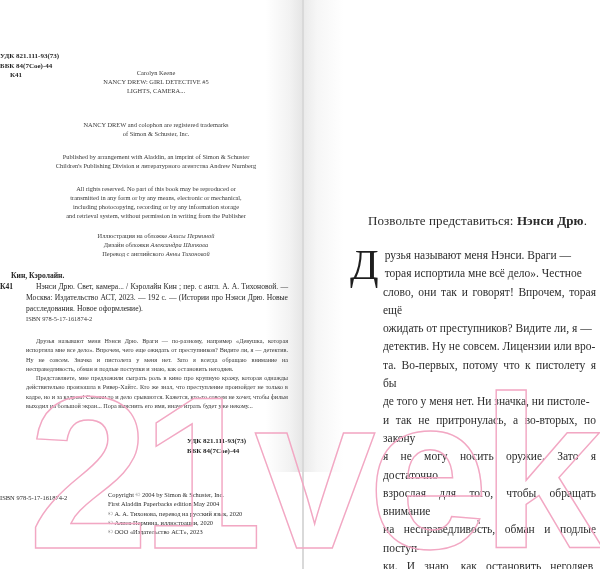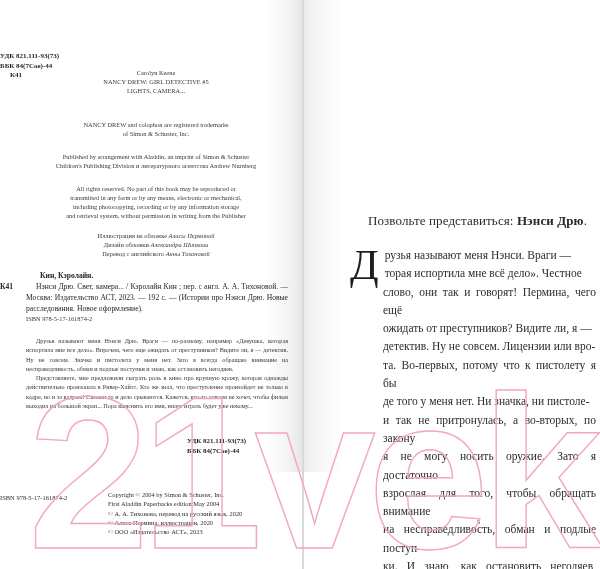--- a/index.html
+++ b/index.html
@@ -33,21 +33,21 @@
   .center-block {
     position: absolute; left: 30px; width: 252px; text-align: center;
     font-size: 6.4px; line-height: 9px; color: #3a3a3a;
   }
   .credits { font-style: normal; }
   .credits i { font-style: italic; }
   .biblio {
     position: absolute; left: 0; top: 270px; width: 288px;
     font-size: 7.6px; line-height: 11px; color: #262626;
   }
-  .biblio .author { font-weight: bold; padding-left: 40px; }
+  .biblio .author { font-weight: bold; padding-left: 11px; }
   .biblio .row { display: flex; }
   .biblio .k41 { width: 26px; font-weight: bold; flex: none; }
   .biblio .desc { flex: 1; text-indent: 10px; text-align: justify; }
   .isbn-mid {
     position: absolute; left: 26px; top: 315px;
     font-size: 6.4px; color: #3a3a3a;
   }
   .annotation {
     position: absolute; left: 26px; top: 336px; width: 262px;
     font-size: 6.2px; line-height: 9.3px; color: #3a3a3a; text-align: justify;
@@ -168,21 +168,21 @@
 </div>
 
 <div class="gutter"></div>
 
 <div class="chapter-heading"><span>Позвольте представиться: </span><b>Нэнси Дрю</b><span>.</span></div>
 
 <div class="body-text">
   <span class="dropcap">Д</span>
   <span class="line">рузья называют меня Нэнси. Враги —</span>
   <span class="line">торая испортила мне всё дело». Честное</span>
-  <span class="line">слово, они так и говорят! Пермина, чего ещё</span>
+  <span class="line">слово, они так и говорят! Впрочем, торая ещё</span>
   <span class="line">ожидать от преступников? Видите ли, я —</span>
   <span class="line">детектив. Ну не совсем. Лицензии или вро-</span>
   <span class="line">та. Во-первых, потому что к пистолету я бы</span>
   <span class="line">де того у меня нет. Ни значка, ни пистоле-</span>
   <span class="line">и так не притронулась, а во-вторых, по закону</span>
   <span class="line">я не могу носить оружие. Зато я достаточно</span>
   <span class="line">взрослая для того, чтобы обращать внимание</span>
   <span class="line">на несправедливость, обман и подлые поступ-</span>
   <span class="line">ки. И знаю, как остановить негодяев, поймать</span>
   <span class="line">их и отдать в руки полиции. К меня у меня</span>

